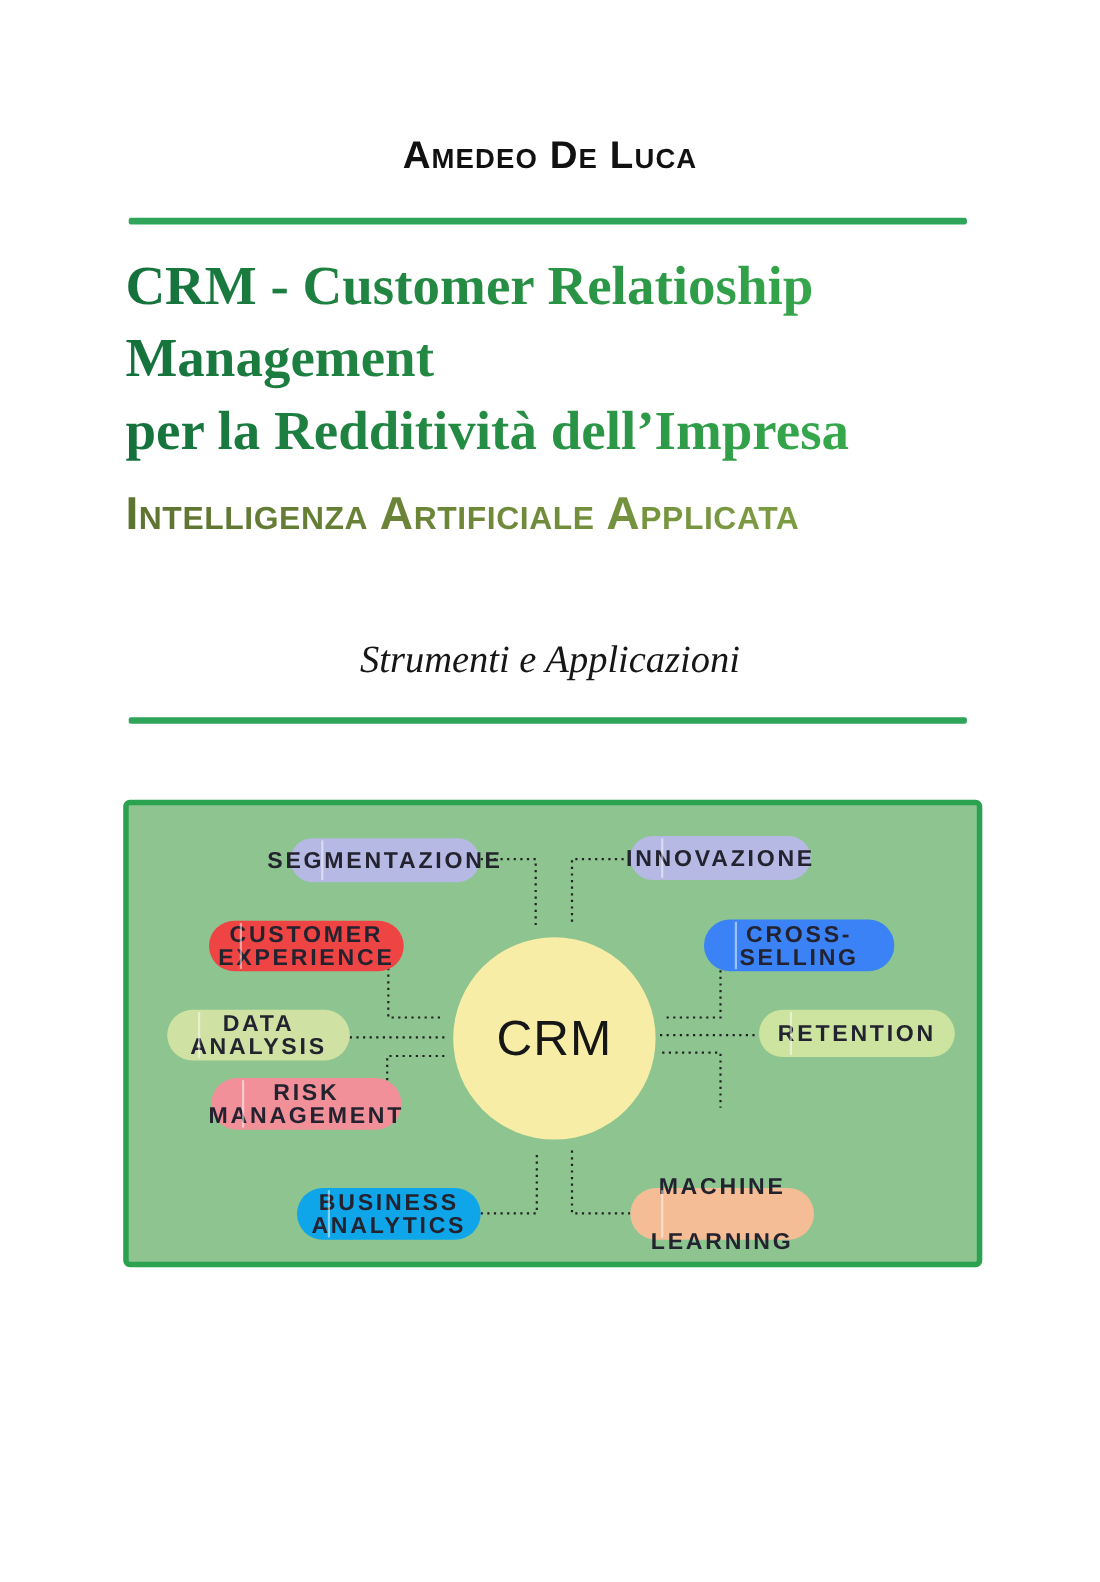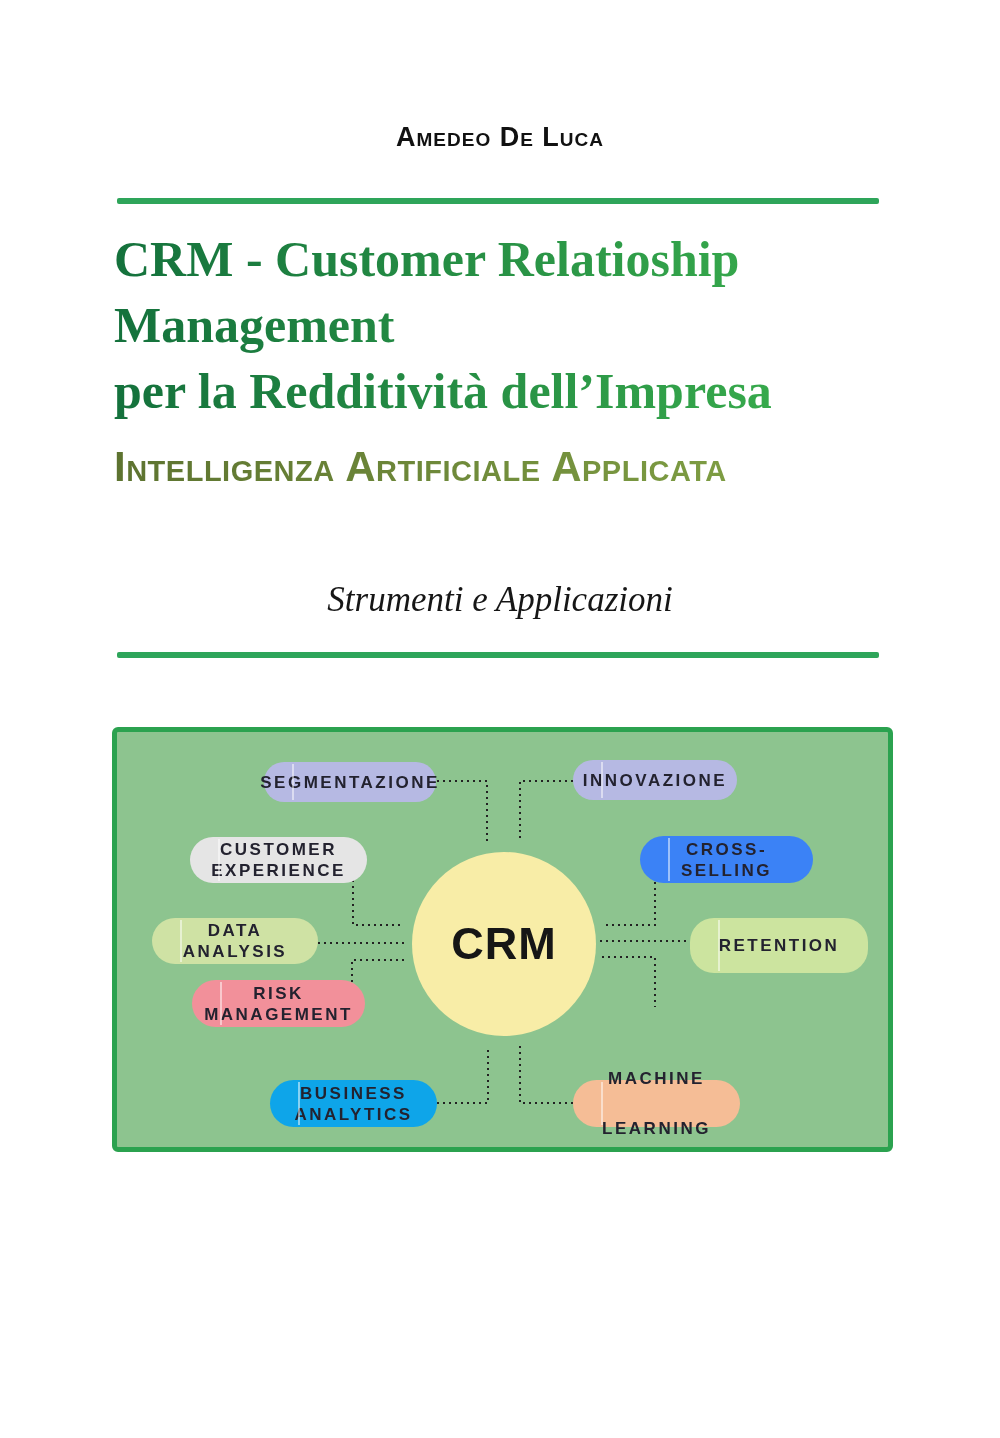--- a/index.html
+++ b/index.html
@@ -7,21 +7,21 @@
     position:relative;
     width:1000px;height:1438px;
     background:#ffffff;
     font-family:"Liberation Sans", sans-serif;
     overflow:hidden;
   }
   .author{
     position:absolute;left:0;top:122px;width:1000px;
     text-align:center;
     font-variant:small-caps;
-    font-weight:700;font-size:27px;letter-spacing:1px;
+    font-weight:700;font-size:35px;letter-spacing:1px;
     color:#111111;
   }
   .rule{
     position:absolute;left:117px;width:762px;height:6px;
     background:#2ea55a;border-radius:2px;
   }
   .rule1{top:198px;}
   .rule2{top:652px;}
   .title{
     position:absolute;left:114px;top:226px;width:800px;
@@ -49,28 +49,28 @@
     font-style:italic;font-size:35px;color:#161616;
   }
   .diagram-box{
     position:absolute;left:112px;top:727px;width:771px;height:415px;
     background:#8dc48f;
     border:5px solid #2ba24f;border-radius:6px;
   }
   .diagram-svg{position:absolute;left:0;top:0;width:1000px;height:1438px;pointer-events:none;}
   .crm-label{
     position:absolute;left:404px;top:918px;width:200px;
-    text-align:center;font-weight:700;font-size:45px;letter-spacing:1px;
+    text-align:center;font-weight:400;font-size:45px;letter-spacing:1px;
     color:#161616;
   }
   .pill{
     position:absolute;
     border-radius:24px;
     display:flex;flex-direction:column;align-items:center;justify-content:center;
-    font-weight:700;font-size:17px;letter-spacing:2.5px;
+    font-weight:700;font-size:21px;letter-spacing:2.5px;
     color:#23222f;line-height:21px;text-align:center;
     box-sizing:border-box;
   }
   .pill::before{
     content:"";position:absolute;left:28px;top:2px;bottom:2px;width:2px;
     background:rgba(255,255,255,0.5);
   }
 </style>
 </head>
 <body>
@@ -114,36 +114,36 @@
   <div class="crm-label">CRM</div>
 
   <div class="pill" style="left: 264px; top: 762px; width: 172px; height: 40px; background: rgb(182, 185, 227);">
     <span>SEGMENTAZIONE</span>
   </div>
 
   <div class="pill" style="left: 573px; top: 760px; width: 164px; height: 40px; background: rgb(182, 185, 227);">
     <span>INNOVAZIONE</span>
   </div>
 
-  <div class="pill" style="left: 190px; top: 837px; width: 177px; height: 46px; background: #e5e5e5;">
+  <div class="pill" style="left: 190px; top: 837px; width: 177px; height: 46px; background: #ef4444;">
     <span>CUSTOMER</span>
     <span>EXPERIENCE</span>
   </div>
 
   <div class="pill" style="left: 640px; top: 836px; width: 173px; height: 47px; background: #3b82f6;">
     <span>CROSS-</span>
     <span>SELLING</span>
   </div>
 
   <div class="pill" style="left: 152px; top: 918px; width: 166px; height: 46px; background: rgb(207, 226, 164);">
     <span>DATA</span>
     <span>ANALYSIS</span>
   </div>
 
-  <div class="pill" style="left: 690px; top: 918px; width: 178px; height: 55px; background: rgb(204, 228, 159);">
+  <div class="pill" style="left: 690px; top: 918px; width: 178px; height: 43px; background: rgb(204, 228, 159);">
     <span>RETENTION</span>
   </div>
 
   <div class="pill" style="left: 192px; top: 980px; width: 173px; height: 47px; background: rgb(242, 144, 154);">
     <span>RISK</span>
     <span>MANAGEMENT</span>
   </div>
 
 
   <div class="pill" style="left: 270px; top: 1080px; width: 167px; height: 47px; background: #0ea5e9;">

